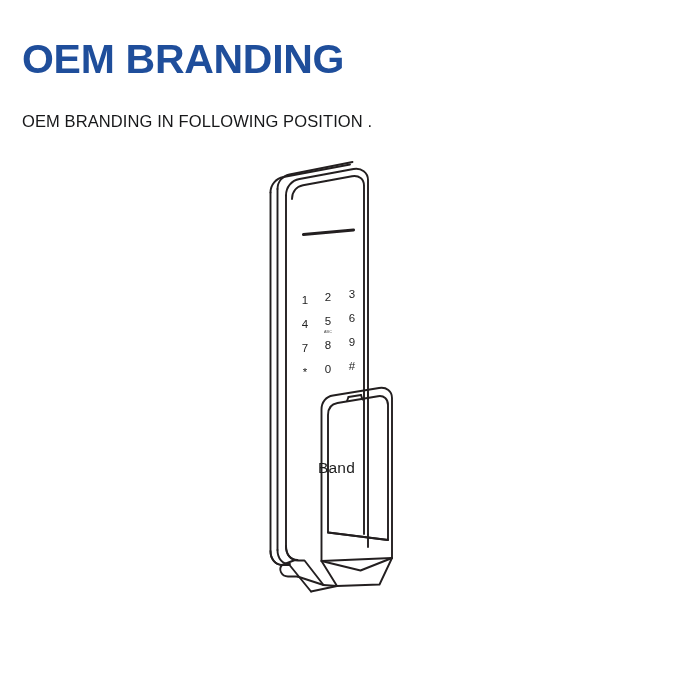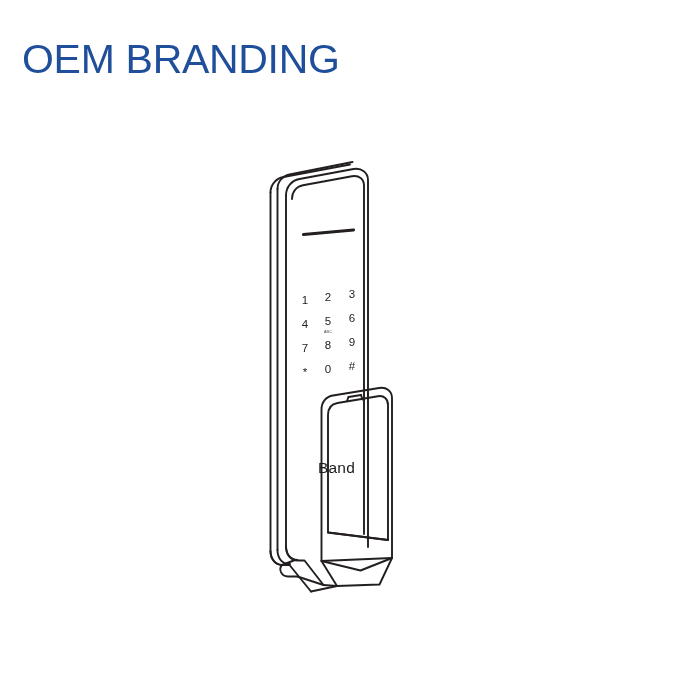--- a/index.html
+++ b/index.html
@@ -24,21 +24,21 @@
     background: #ffffff;
   }
 
   
   .page-title {
     position: absolute;
     left: 22px;
     top: 35px;
     font-size: 41px;
     line-height: 48px;
-    font-weight: normal;
+    font-weight: bold;
     letter-spacing: -0.3px;
     color: #1f4e9b;
     white-space: nowrap;
     margin: 0;
   }
 
   .page-subtitle {
     position: absolute;
     left: 22px;
     top: 111px;
@@ -107,20 +107,21 @@
     letter-spacing: 0.2px;
   }
 </style>
 </head>
 <body>
 
 <div id="page">
 
   <h1 class="page-title">OEM BRANDING</h1>
 
+  <p class="page-subtitle">OEM BRANDING IN FOLLOWING POSITION .</p>
 
   <div class="illustration">
 
     <svg viewBox="0 0 180 460" xmlns="http://www.w3.org/2000/svg">
       <g fill="none" stroke="#231f20" stroke-width="1.9" stroke-linecap="round" stroke-linejoin="round">
 
         <path d="M22.5 34.5
                  C22.5 26.5 28.0 20.5 35.5 19.0
                  L102.0 6.5"></path>
         <path d="M22.5 34.5 L22.5 393.0

